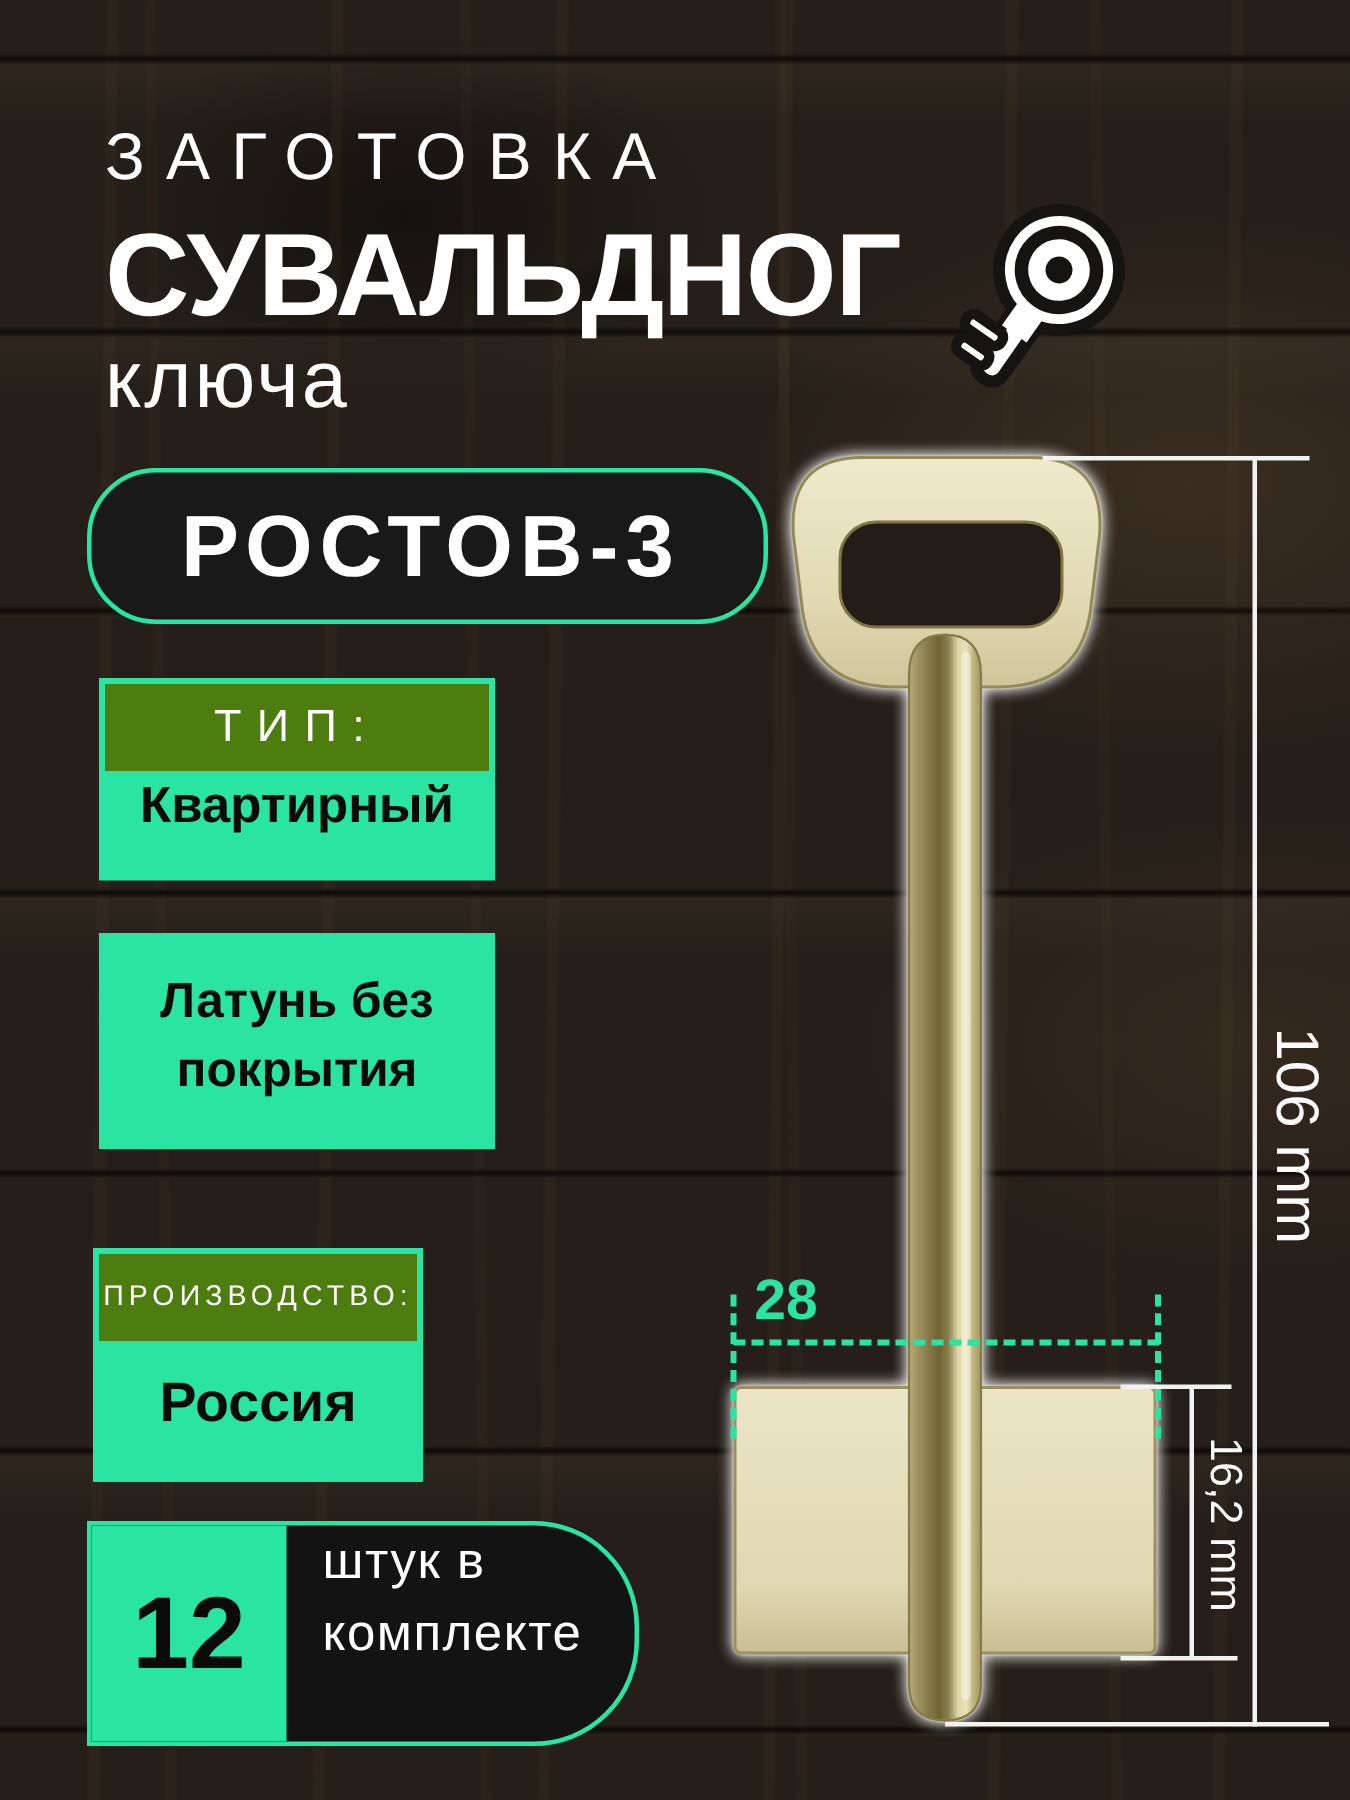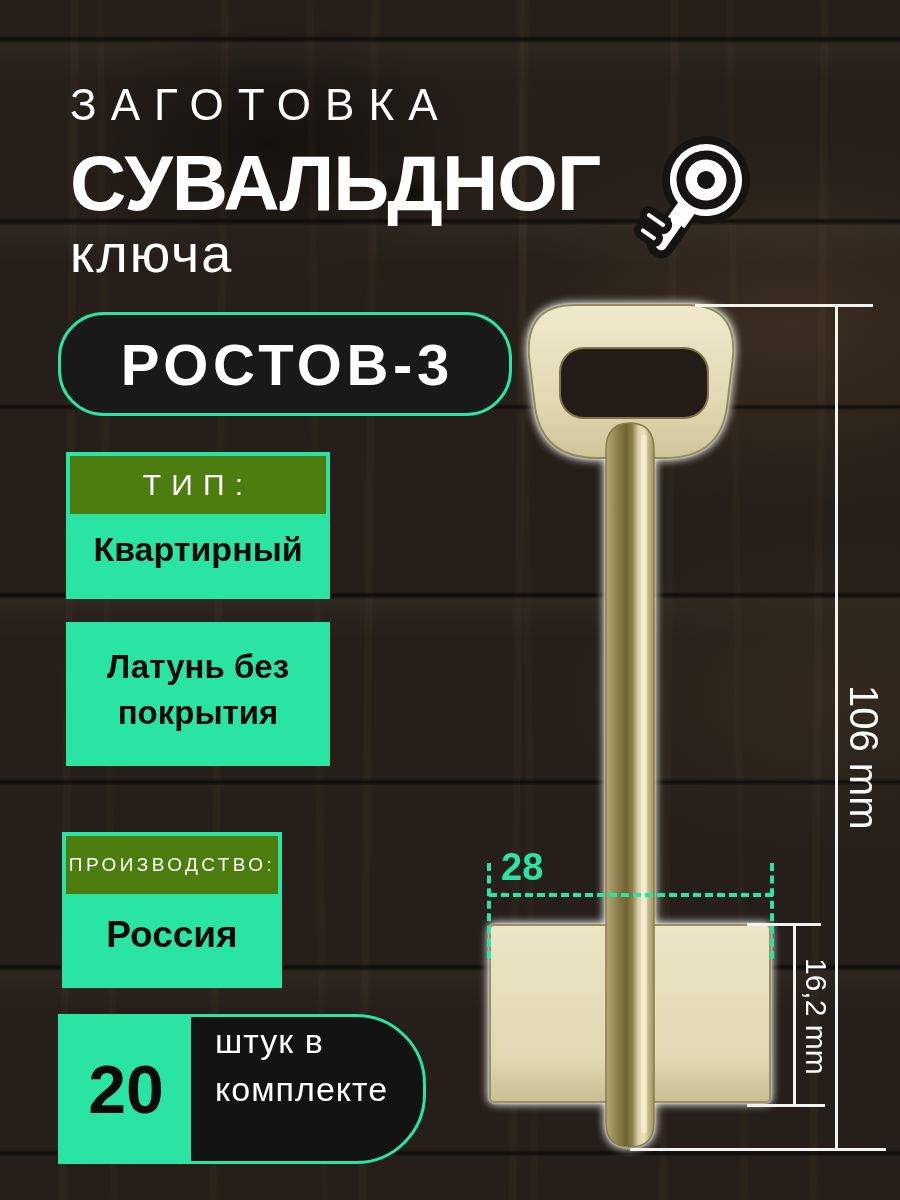--- a/index.html
+++ b/index.html
@@ -142,41 +142,41 @@
     </g>
   </svg>
   <div class="abs title3" style="left:70px;top:222px;">ключа</div>
 
   <div class="abs model-badge">
     <span>РОСТОВ-3</span>
   </div>
 
   <div class="abs spec" style="left:66px;top:452px;width:264px;">
     <div class="spec-header" style="font-size:30px;letter-spacing:.34em;">ТИП:</div>
-    <div class="spec-value" style="font-size:34px;padding:16px 2px 26px;">Квартирный</div>
+    <div class="spec-value" style="font-size:34px;padding:4px 2px 26px;">Квартирный</div>
   </div>
 
   <div class="abs spec" style="left:66px;top:622px;width:264px;">
     <div class="spec-value" style="font-size:33px;line-height:1.4;padding:18px 26px 26px;">Латунь без покрытия</div>
   </div>
 
   <div class="abs spec" style="left:62px;top:832px;width:220px;">
     <div class="spec-header" style="font-size:19px;letter-spacing:.18em;">ПРОИЗВОДСТВО:</div>
     <div class="spec-value" style="font-size:37px;padding:20px 2px 28px;">Россия</div>
   </div>
 
   <div class="abs qty-badge">
-    <div class="qty-num">20</div>
+    <div class="qty-num">12</div>
     <div class="qty-text">
       <span>штук в</span>
       <span>комплекте</span>
     </div>
   </div>
 
-  <div class="abs dim-label-g" style="left:501px;top:846px;width:80px;text-align:left;">28</div>
+  <div class="abs dim-label-g" style="left:484px;top:846px;width:80px;text-align:center;">28</div>
   <div class="abs gdash-h" style="left:489px;top:893px;width:284px;"></div>
   <div class="abs gdash-v" style="left:487px;top:863px;height:96px;"></div>
   <div class="abs gdash-v" style="left:770px;top:863px;height:96px;"></div>
 
   <div class="abs wline-h" style="left:747px;top:923px;width:74px;"></div>
   <div class="abs wline-v" style="left:793px;top:924px;height:182px;"></div>
   <div class="abs wline-h" style="left:747px;top:1104px;width:78px;"></div>
   <div class="abs dim-label-w" style="left:799px;top:930px;height:172px;font-size:30px;">16,2 mm</div>
 
   <div class="abs wline-h" style="left:695px;top:304px;width:178px;"></div>

